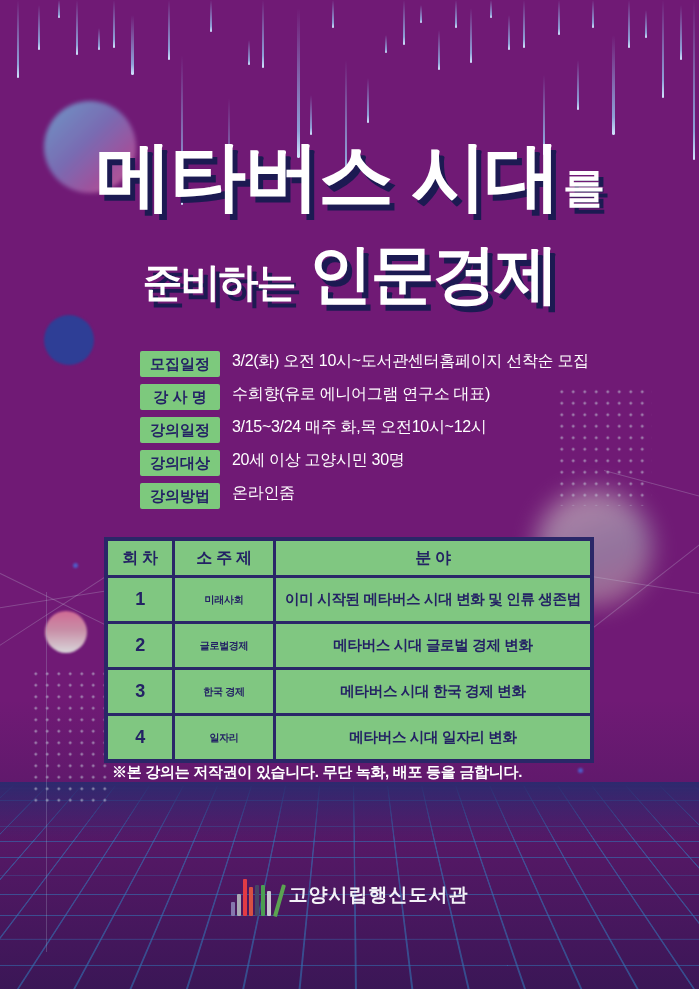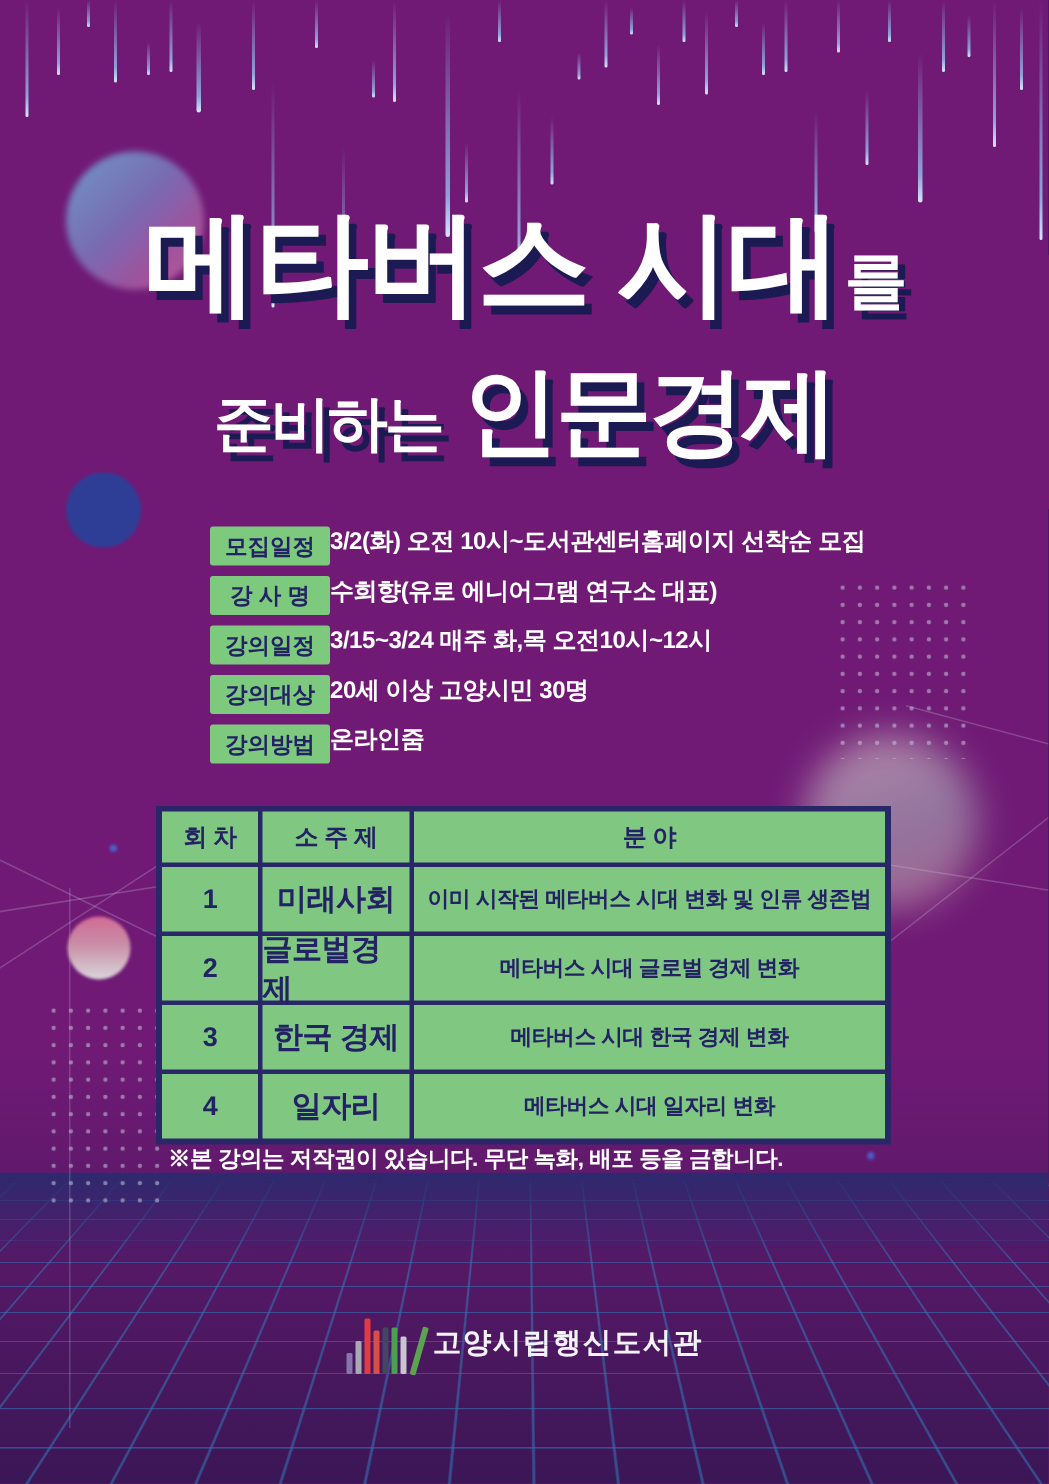--- a/index.html
+++ b/index.html
@@ -48,32 +48,32 @@
   .title-suffix{ font-size:42px; margin-left:4px; }
   .title-line2{ margin-top:28px; font-size:64px; }
   .title-prefix{ font-size:40px; margin-right:14px; }
 
   
   .info-list{ position:absolute; left:140px; top:351px; width:540px; }
   .info-row{ display:flex; align-items:flex-start; margin-bottom:7px; }
   .info-badge{ width:80px; height:26px; background:#7dc97d; color:#232264;
     font-size:15px; font-weight:800; display:flex; align-items:center; justify-content:center;
     border-radius:2px; flex:none; }
-  .info-value{ margin-left:0; color:#ffffff; font-size:16px; font-weight:700; letter-spacing:-0.3px; white-space:nowrap; }
+  .info-value{ margin-left:12px; color:#ffffff; font-size:16px; font-weight:400; letter-spacing:-0.3px; white-space:nowrap; }
 
   
   .table-frame{ position:absolute; left:104px; top:537px; width:490px;
     background:#2a2768; padding:4px; }
   .tgrid{ display:grid; grid-template-columns:64px 98px 1fr;
     grid-template-rows:34px repeat(4, 43px); gap:3px; }
   .cell{ background:#80c781; color:#232264; font-weight:800;
     display:flex; align-items:center; justify-content:center; letter-spacing:-0.3px; }
   .cell.head{ font-size:16px; }
   .cell.num{ font-size:18px; }
-  .cell.field{ font-size:20px; }
+  .cell.field{ font-size:10px; }
   .cell.topic{ font-size:14.5px; }
 
   
   .note{ position:absolute; left:112px; top:763px; color:#ffffff; font-size:15px; font-weight:700; letter-spacing:-0.3px; }
   .logo{ position:absolute; left:0; top:874px; width:699px; display:flex; align-items:center; justify-content:center; gap:12px; }
   .logo-icon{ display:flex; align-items:flex-end; gap:2px; height:42px; }
   .bar{ width:4px; border-radius:1px; }
   .bar8{ transform:rotate(16deg); transform-origin:bottom left; }
   .logo-text{ color:#f2f2f7; font-size:19px; font-weight:700; letter-spacing:1px; }
 </style>

